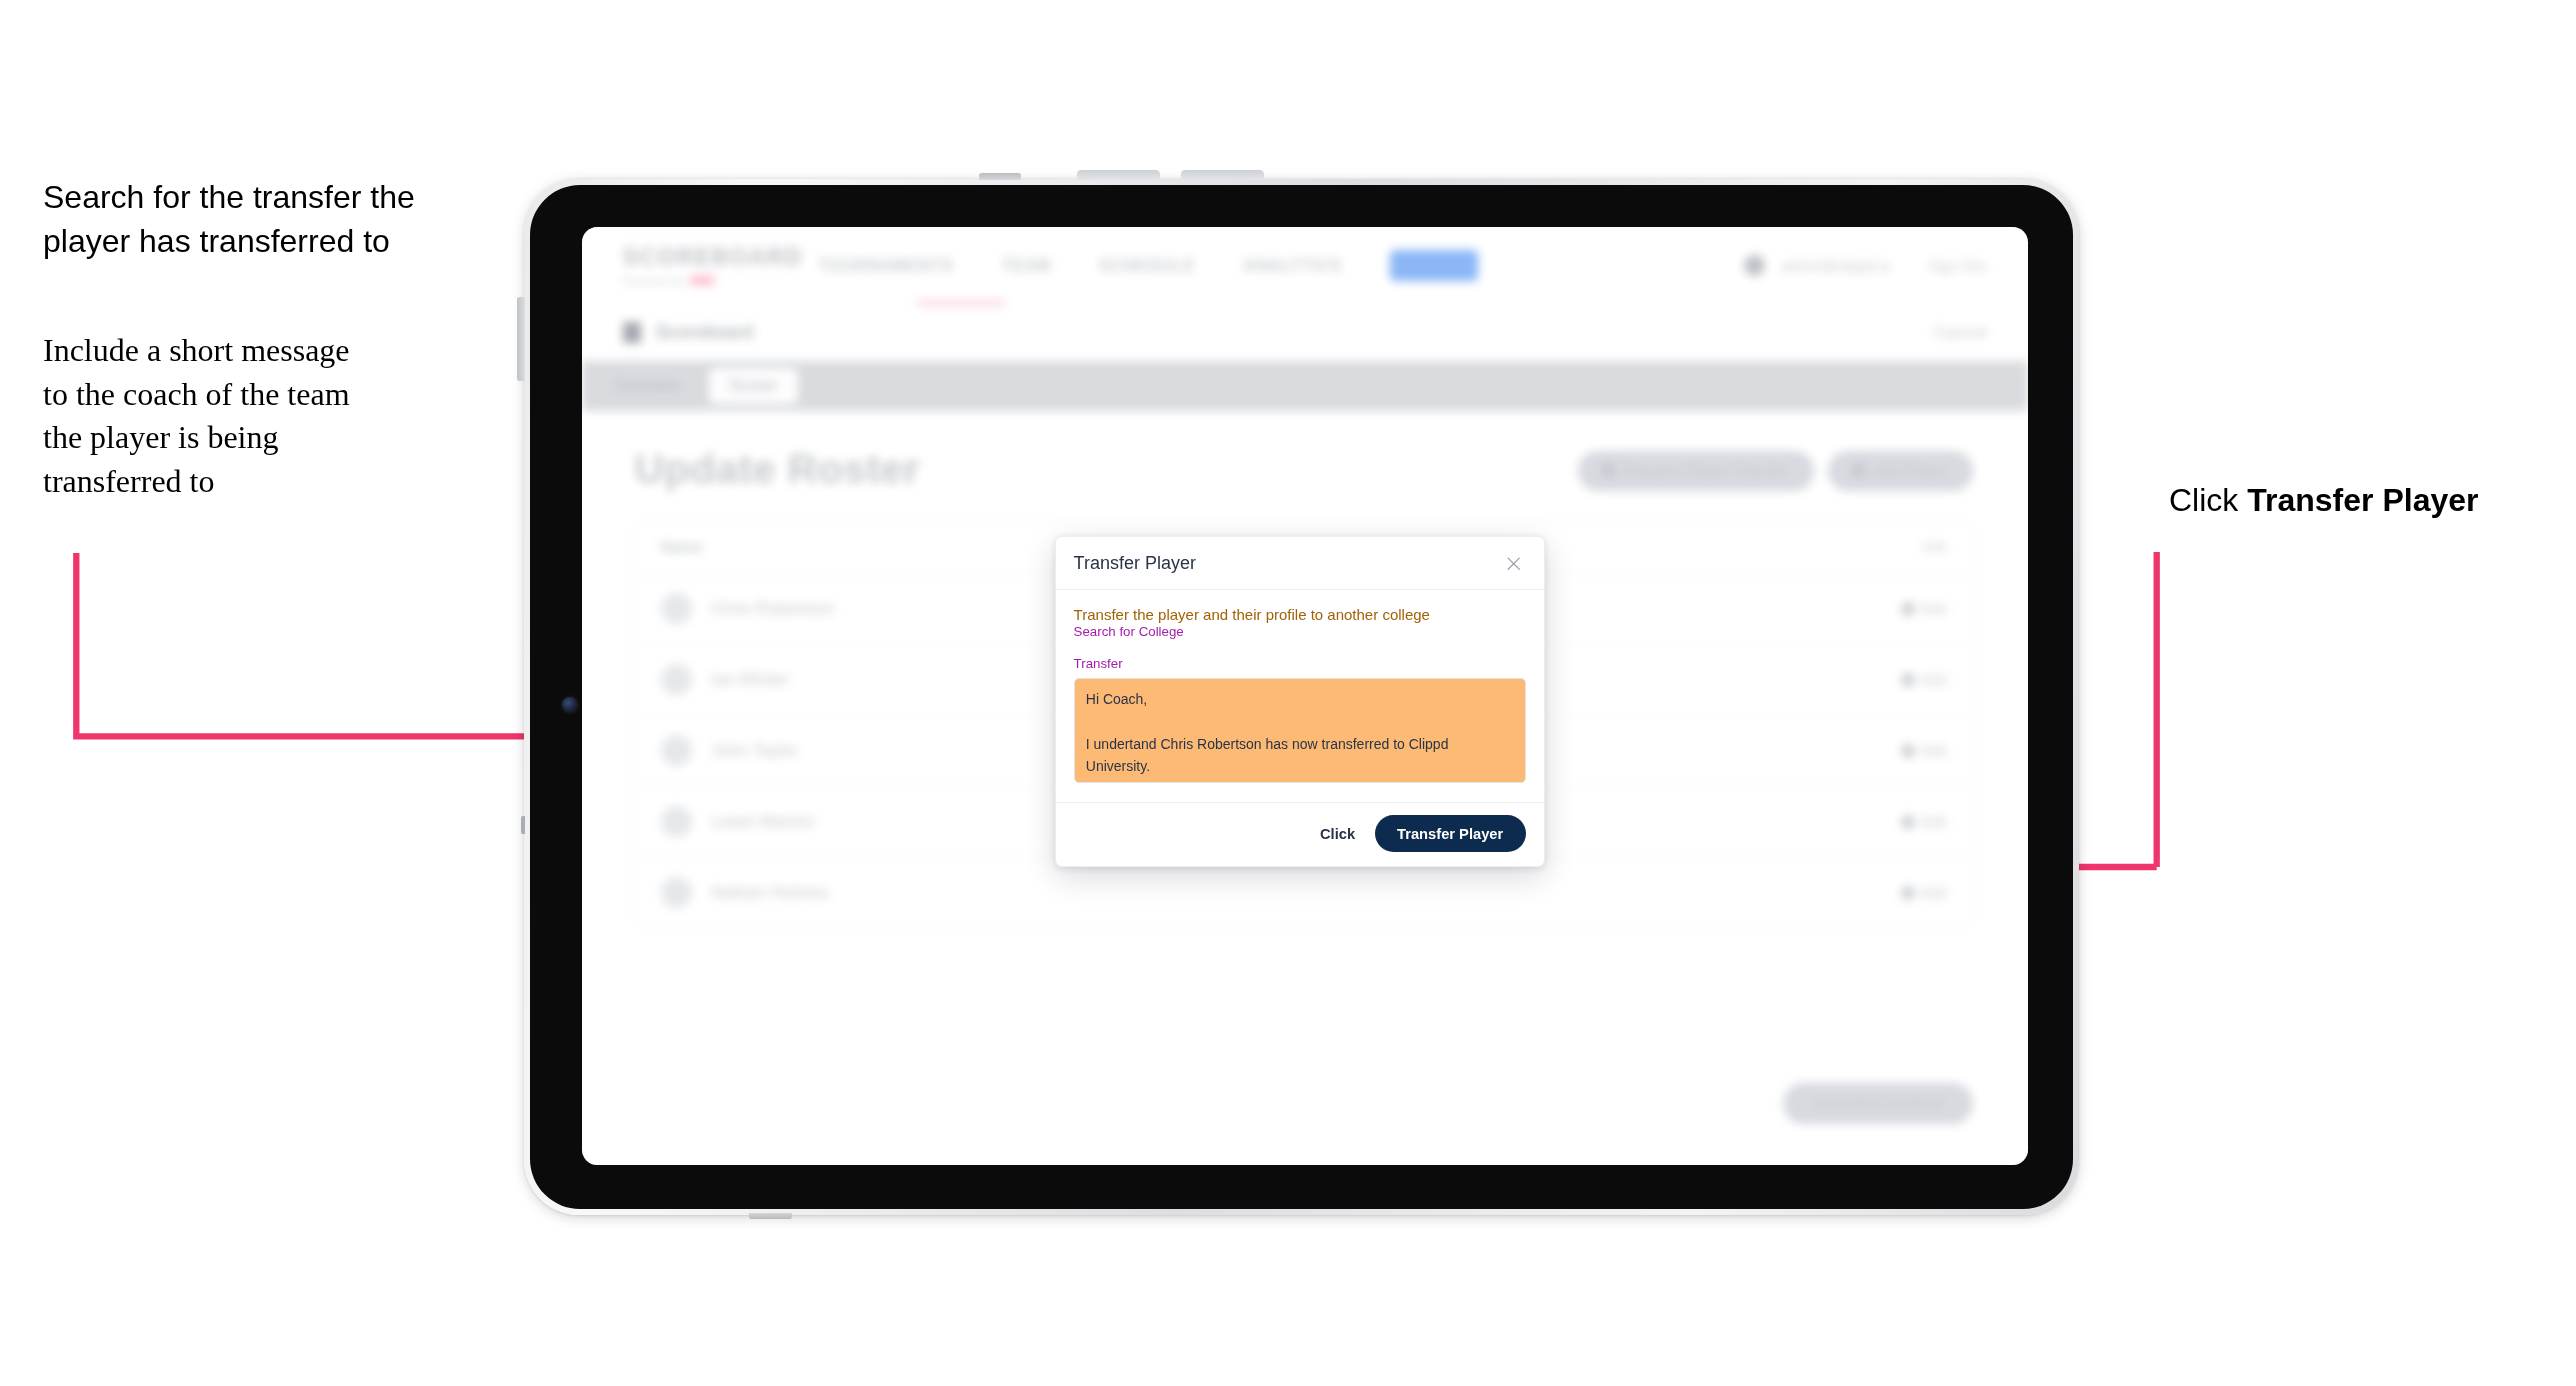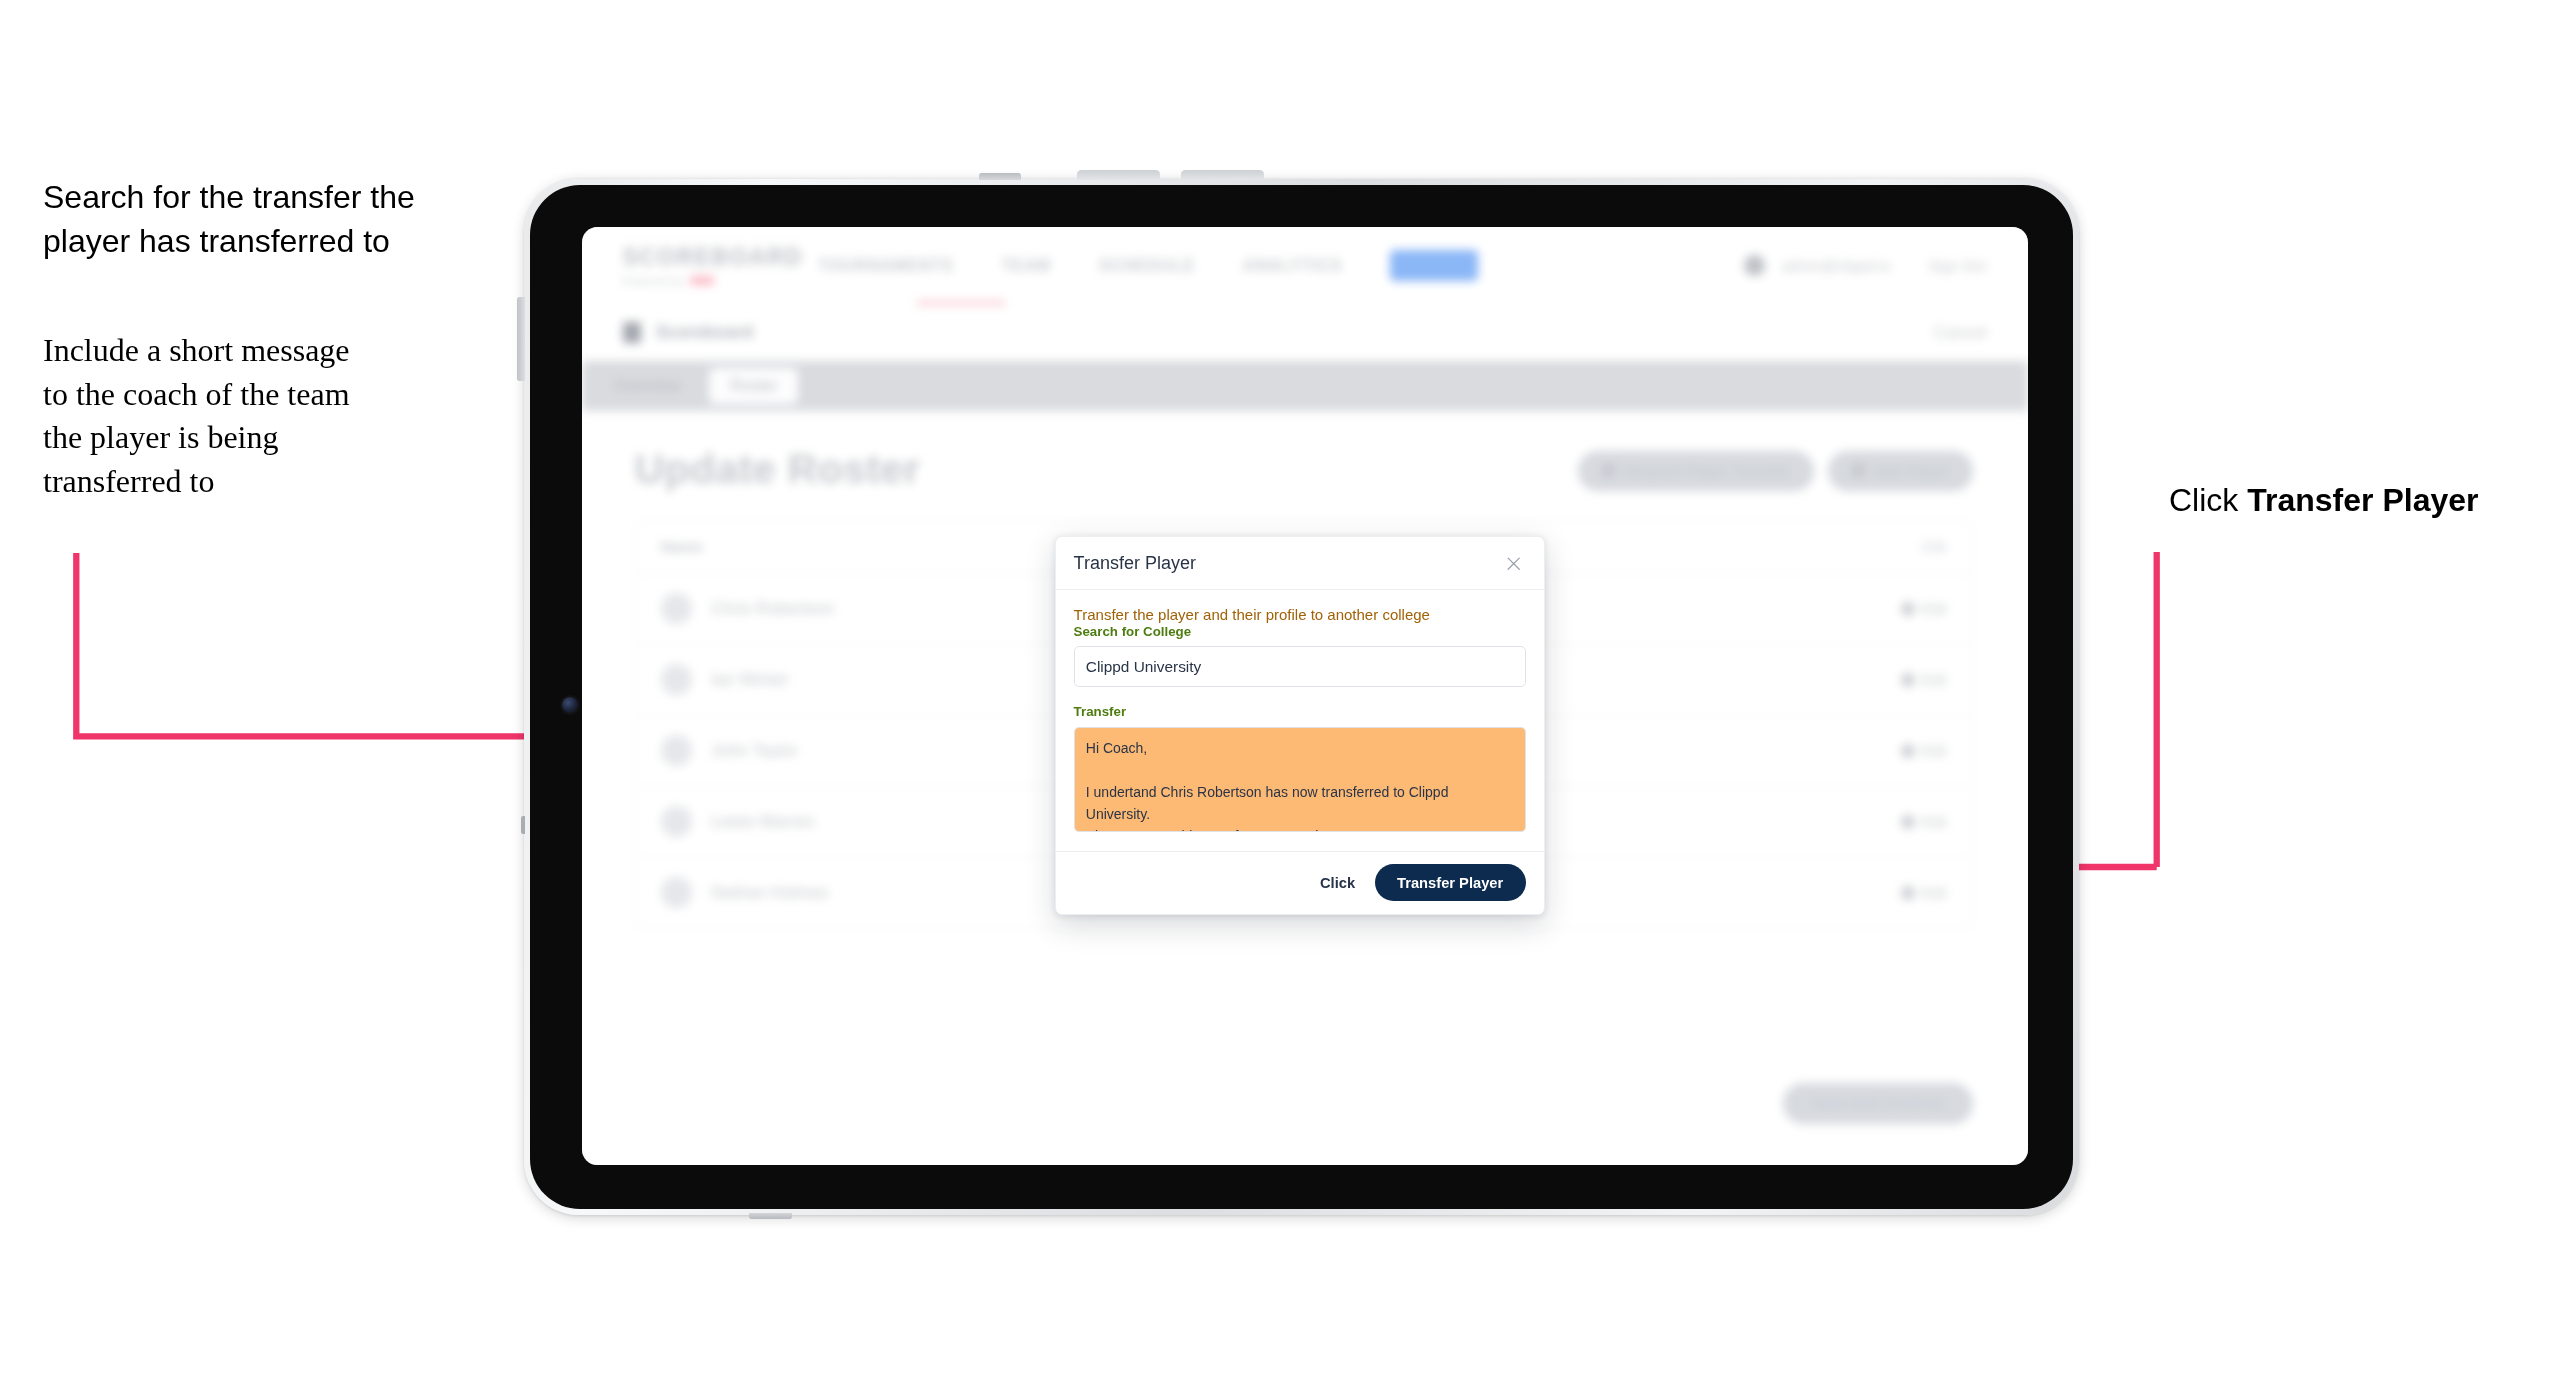--- a/index.html
+++ b/index.html
@@ -204,21 +204,21 @@
     border-bottom: 0.7px solid #eceef1;
   }
   #modal-title { font-size: 18px; color: #2a3448; font-weight: normal; }
   #modal-close {
     width: 24px; height: 24px; display:flex; align-items:center; justify-content:center;
     cursor: pointer;
   }
   #modal-close svg { display:block; }
   #modal-body { padding: 15.4px 18px 17px 18px; }
   #modal-desc { font-size: 15px; color: #a16207; margin-bottom: 1px; }
-  .field-label { font-size: 13.3px; color: #4d7c0f; font-weight: bold; margin-bottom: 7.7px; }
+  .field-label { font-size: 13.3px; color: #a21caf; font-weight: normal; margin-bottom: 7.7px; }
   .field-input {
     border: 0.7px solid #dfe2e7; border-radius: 4.9px;
     background: #ffffff; color: #2a3448;
     font-size: 15.4px; font-family: "Liberation Sans", sans-serif;
     padding: 10.5px 11.2px; box-sizing: border-box; width: 100%;
     outline: none;
   }
   #msg-field { margin-top: 17px; }
   .field-textarea {
     border: 0.7px solid #dfe2e7; border-radius: 4.9px;
@@ -399,21 +399,20 @@
               <path d="M3 3 L19 19 M19 3 L3 19" stroke="#9aa1ae" stroke-width="1.8" stroke-linecap="round"></path>
             </svg>
           </div>
         </div>
 
         <div id="modal-body">
           <div id="modal-desc">Transfer the player and their profile to another college</div>
 
           <div>
             <div class="field-label">Search for College</div>
-            <input class="field-input" id="college-input" type="text" value="Clippd University" style="">
           </div>
 
           <div id="msg-field">
             <div class="field-label">Transfer</div>
             <textarea class="field-textarea" id="message-input" style="">Hi Coach,
 
 I undertand Chris Robertson has now transferred to Clippd University.
 Please accept this transfer request when you can.</textarea>
           </div>
         </div>

